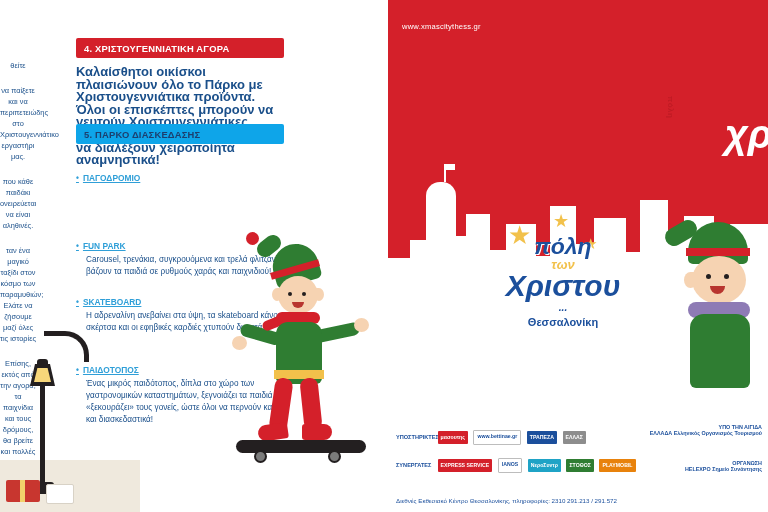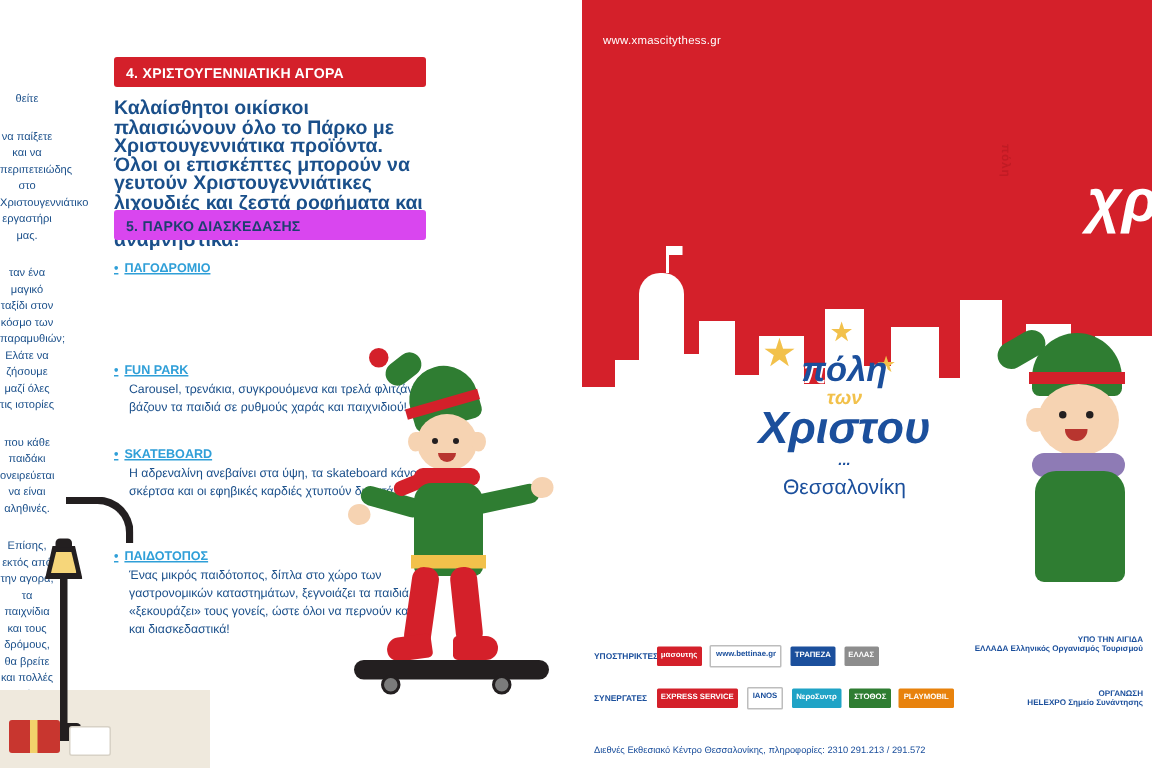--- a/index.html
+++ b/index.html
@@ -54,21 +54,21 @@
     color: #ffffff;
     font-size: 9.4px;
     font-weight: bold;
     letter-spacing: .2px;
     display: flex;
     align-items: center;
     padding-left: 8px;
     box-sizing: border-box;
   }
   .section-head.red { background: #d4202a; top: 38px; }
-  .section-head.blue { background: #d946ef; top: 140px; color:#1d3f6e; }
+  .section-head.blue { background: #0ea5e9; top: 124px; color:#1d3f6e; }
 
   .body-text {
     position: absolute;
     left: 76px;
     width: 212px;
     color: #1a4f8a;
     font-size: 13px;
     line-height: 12.6px;
     font-weight: bold;
   }
@@ -412,23 +412,23 @@
   .logo .l2 { font-size: 30px; }
   .logo .l3 { font-size: 26px; }
   .logo .lsm {
     font-size: 10px;
     color: #1b4f9c;
     font-weight: bold;
     font-style: italic;
     margin-top: 2px;
   }
   .logo .lsub {
-    font-size: 14px;
+    font-size: 11px;
     color: #1b4f9c;
-    font-weight: normal;
+    font-weight: bold;
     margin-top: 3px;
   }
   .logo .twn {
     font-size: 13px;
     color: #f2c14b;
     font-weight: bold;
     font-style: italic;
   }
   .star {
     position: absolute;
@@ -564,22 +564,22 @@
 </head>
 <body>
 
 <div class="page">
 
   <div class="left-panel">
 
     <div class="far-col">
       <p>θείτε</p>
       <p>να παίξετε και να περιπετειώδης στο Χριστουγεννιάτικο εργαστήρι μας.</p>
+      <p>που κάθε παιδάκι ονειρεύεται να είναι αληθινές.</p>
       <p>ταν ένα μαγικό ταξίδι στον κόσμο των παραμυθιών; Ελάτε να ζήσουμε μαζί όλες τις ιστορίες</p>
-      <p>που κάθε παιδάκι ονειρεύεται να είναι αληθινές.</p>
       <p>Επίσης, εκτός από την αγορά, τα παιχνίδια και τους δρόμους, θα βρείτε και πολλές εκπλήξεις.</p>
     </div>
 
     <div class="section-head red">4. ΧΡΙΣΤΟΥΓΕΝΝΙΑΤΙΚΗ ΑΓΟΡΑ</div>
     <div class="body-text intro">Καλαίσθητοι οικίσκοι πλαισιώνουν όλο το Πάρκο με Χριστουγεννιάτικα προϊόντα. Όλοι οι επισκέπτες μπορούν να γευτούν Χριστουγεννιάτικες λιχουδιές και ζεστά ροφήματα και να διαλέξουν χειροποίητα αναμνηστικά!</div>
 
     <div class="section-head blue">5. ΠΑΡΚΟ ΔΙΑΣΚΕΔΑΣΗΣ</div>
 
     <div class="sub-block" style="top:172px;">
       <div class="sub-title">ΠΑΓΟΔΡΟΜΙΟ</div>

